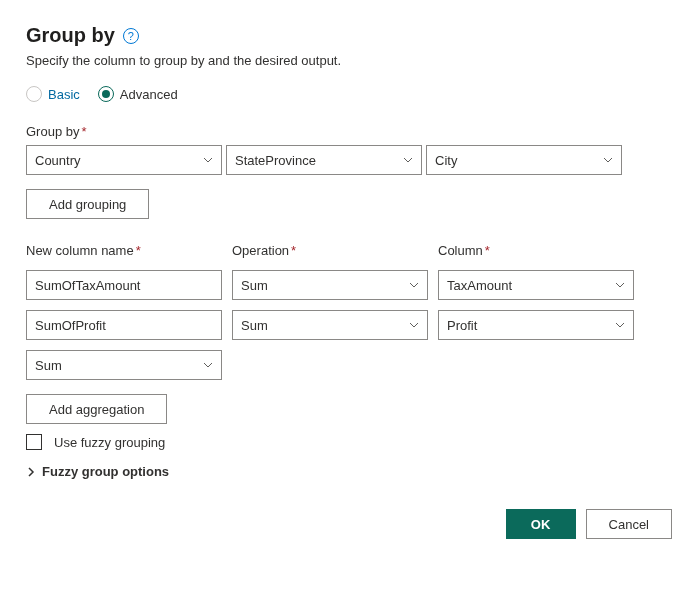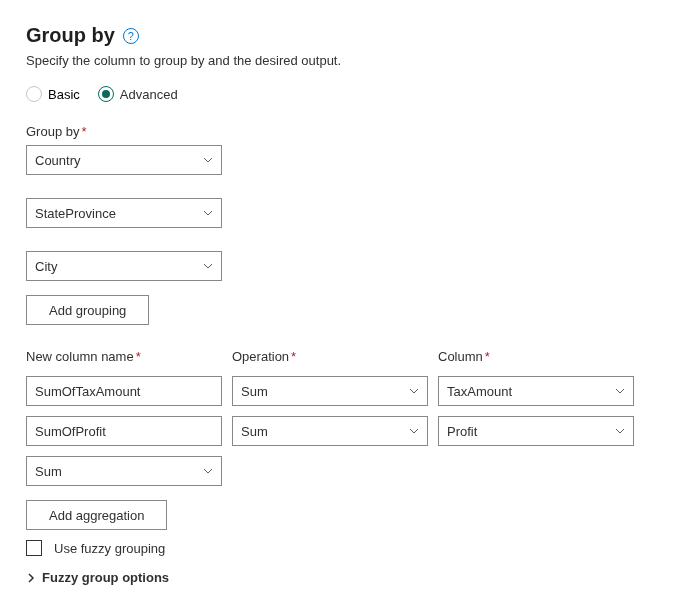--- a/index.html
+++ b/index.html
@@ -20,36 +20,36 @@
     }
     .subtitle { font-size: 13px; color: #323130; margin-bottom: 18px; }
     .radio-row { display: flex; gap: 18px; margin-bottom: 22px; }
     .radio-option { display: inline-flex; align-items: center; gap: 6px; cursor: pointer; }
     .radio-outer {
       width: 16px; height: 16px; border-radius: 50%; border: 1px solid #a19f9d;
       display: inline-flex; align-items: center; justify-content: center;
     }
     .radio-option.checked .radio-outer { border-color: #0b6a5b; }
     .radio-inner { width: 8px; height: 8px; border-radius: 50%; background: #0b6a5b; }
-    .radio-option.disabled { color: #000000; cursor: default; }
+    .radio-option.disabled { color: #0369a1; cursor: default; }
     .radio-option.disabled .radio-outer { border-color: #c8c6c4; }
     .section-label { font-size: 13px; font-weight: 400; margin-bottom: 6px; }
     .req { color: #a4262c; margin-left: 2px; }
     .dropdown, .text-input {
       height: 30px; border: 1px solid #8a8886; background: #fff;
       display: flex; align-items: center; padding: 0 8px; font-size: 13px;
       color: #323130; cursor: pointer; position: relative;
     }
     .text-input { cursor: text; width: 196px; }
     .dropdown { width: 196px; justify-content: space-between; }
     .chevron {
       width: 10px; height: 10px; display: inline-block;
     }
     .chevron svg { display: block; }
-    .group-col { display: flex; flex-direction: column; gap: 23px; margin-bottom: 14px; }
+    .group-col { display: flex; gap: 4px; margin-bottom: 14px; }
     .btn {
       height: 30px; padding: 0 22px; border: 1px solid #8a8886; background: #fff;
       font-size: 13px; color: #323130; cursor: pointer; display: inline-flex;
       align-items: center; font-family: inherit;
     }
     .btn-primary { background: #0b6a5b; border-color: #0b6a5b; color: #fff; font-weight: 600; }
     .agg-header { display: flex; gap: 10px; margin-top: 24px; margin-bottom: 6px; }
     .agg-header .col1 { width: 196px; }
     .agg-header .col2 { width: 196px; }
     .agg-header .col3 { width: 196px; }

